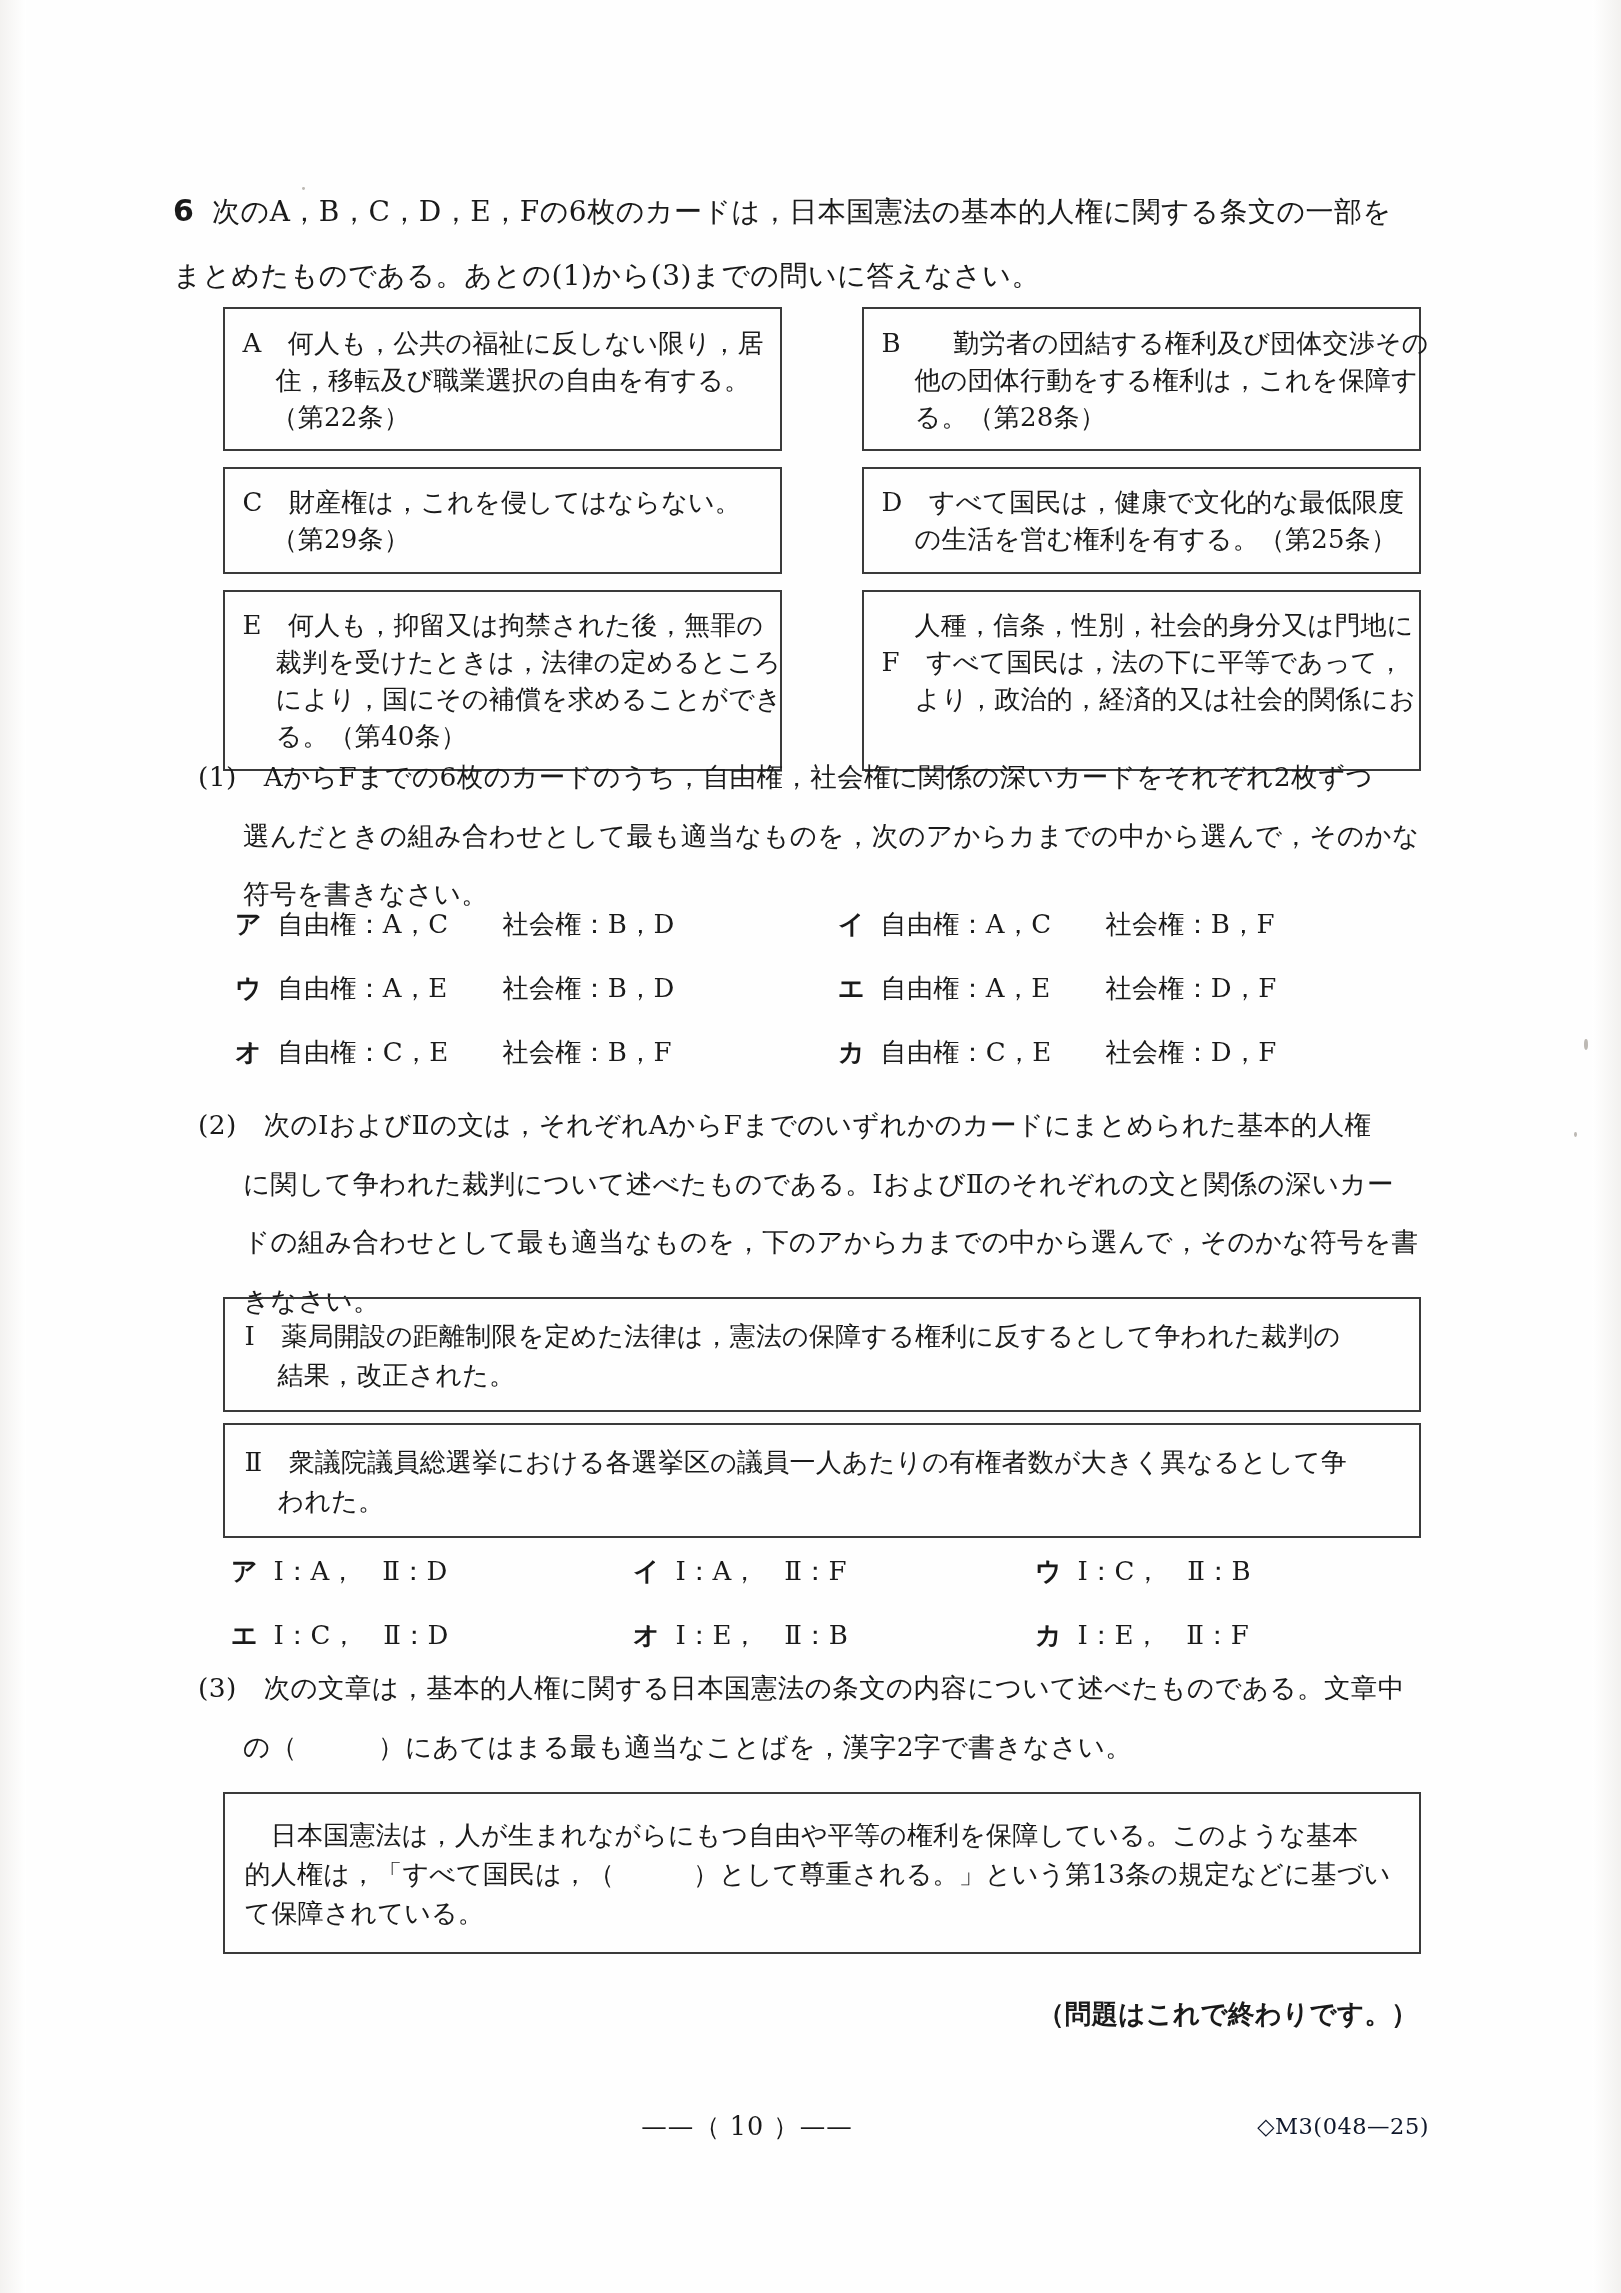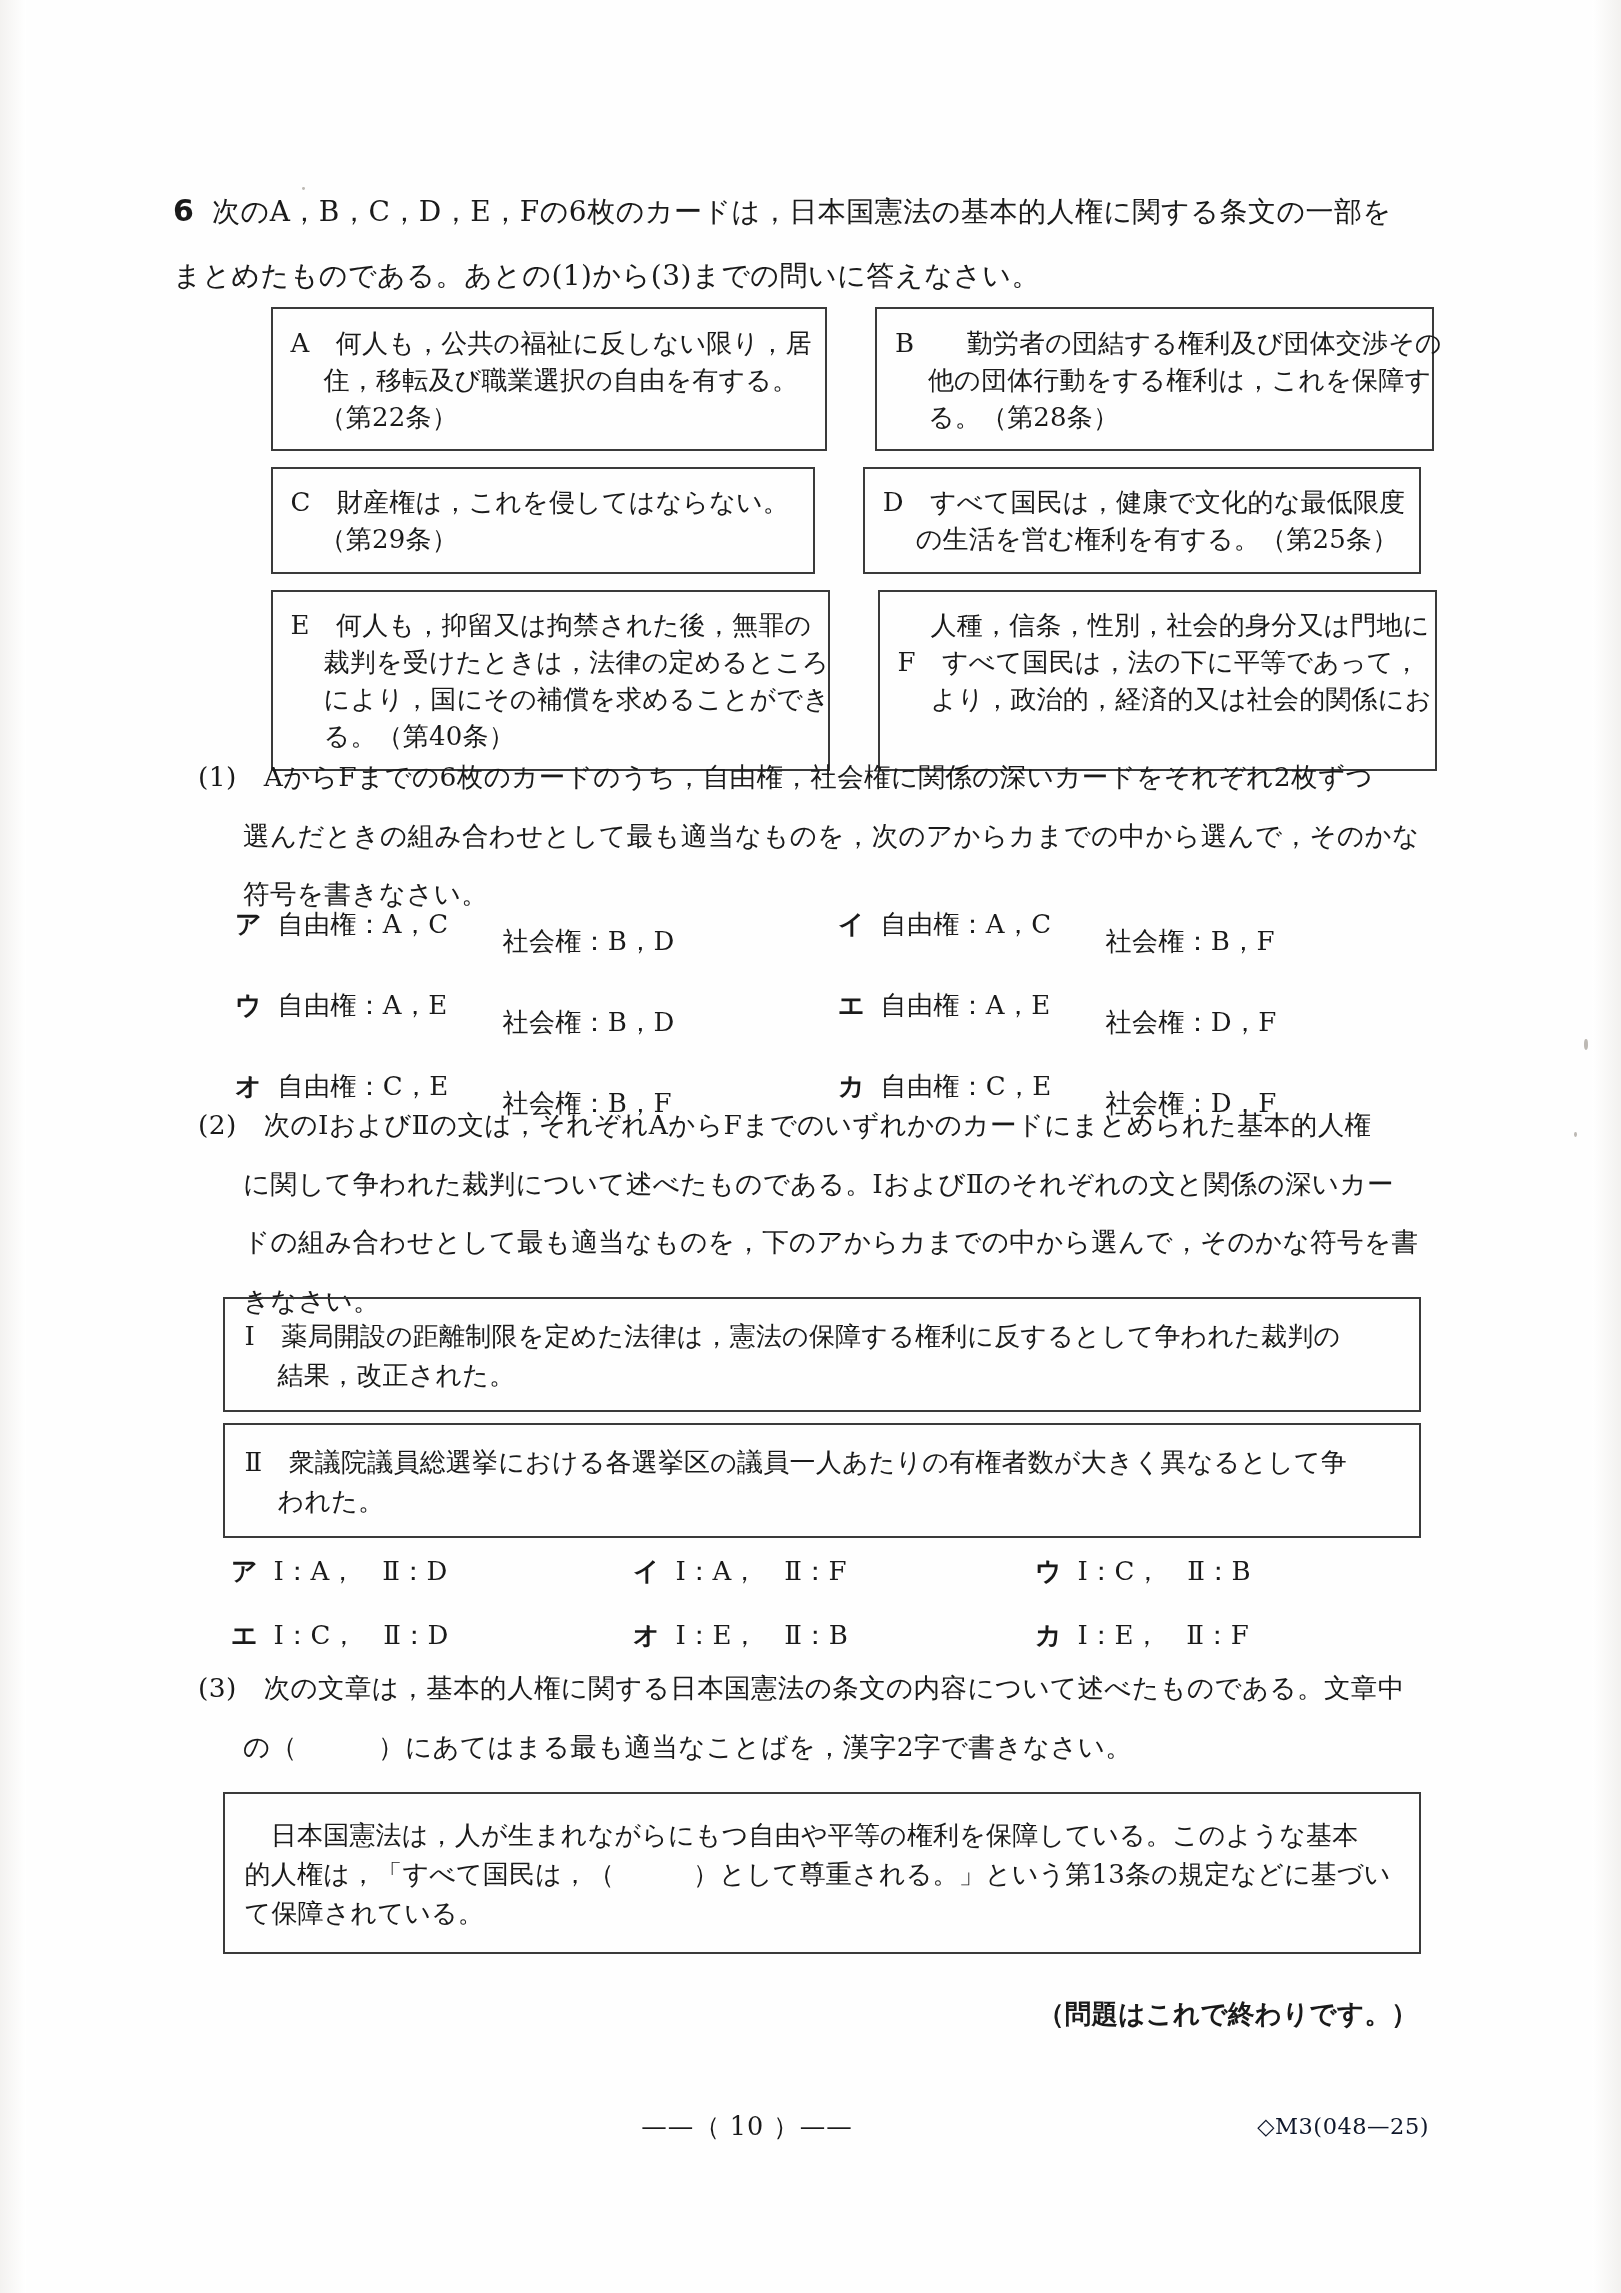--- a/index.html
+++ b/index.html
@@ -72,21 +72,20 @@
   .card-row {
     display: flex;
     justify-content: space-between;
     margin-bottom: 15.7px;
   }
   .card {
     width: 559px;
     border: 2px solid #3a3a3a;
     box-sizing: border-box;
     padding: 15.7px 13.7px 13.7px 17.6px;
-    margin-left: 48px;
   }
   .card-r1 { min-height: 112px; }
   .card-r2 { min-height: 86px; }
   .card-r3 { min-height: 147px; }
   .card-line {
     display: block;
     font-size: 26px;
     line-height: 1.42;
     white-space: pre;
     letter-spacing: 0.2px;
@@ -124,21 +123,21 @@
   .choice-row + .choice-row { margin-top: 29px; }
   .choice-2col { width: 603px; display: flex; }
   .choice-3col { width: 402px; display: flex; }
   .ch-mark {
     font-family: "DejaVu Sans", "Liberation Sans", sans-serif;
     font-weight: 700;
     margin-right: 15.7px;
     min-width: 25.5px;
   }
   .ch-a { min-width: 225px; display: inline-block; }
-  .ch-b { display: inline-block; margin-top: 17px; }
+  .ch-b { display: inline-block; }
   .ch-pair { display: inline-block; }
 
   
   .stmt-box {
     position: absolute;
     left: 223px;
     width: 1198px;
     border: 2px solid #3a3a3a;
     box-sizing: border-box;
     padding: 17.6px 15.7px 15.7px 19.6px;

